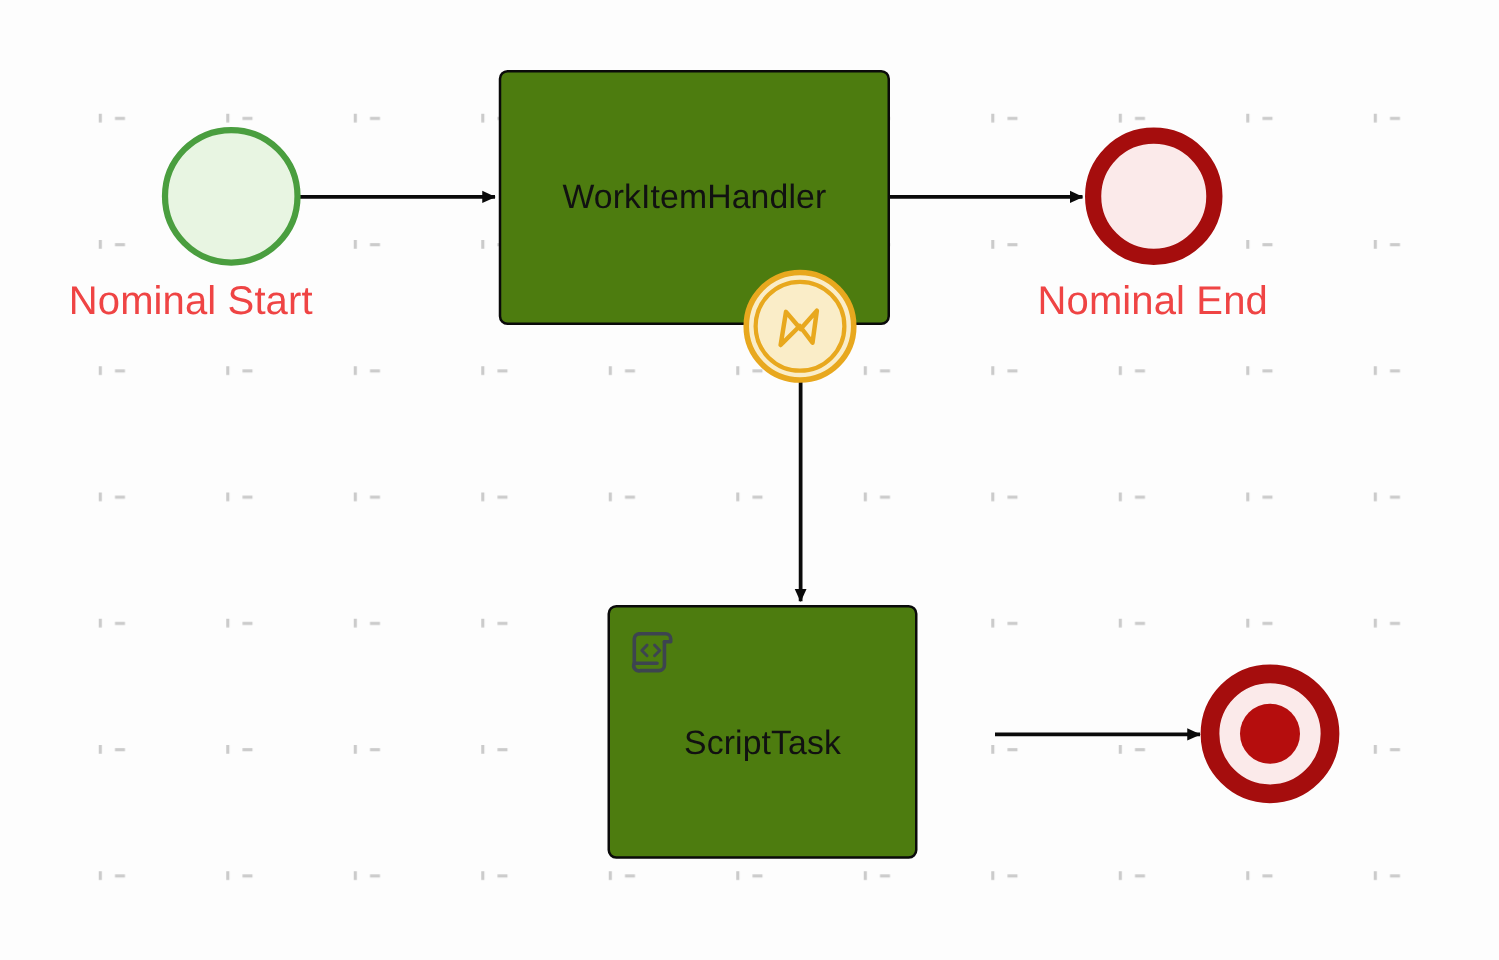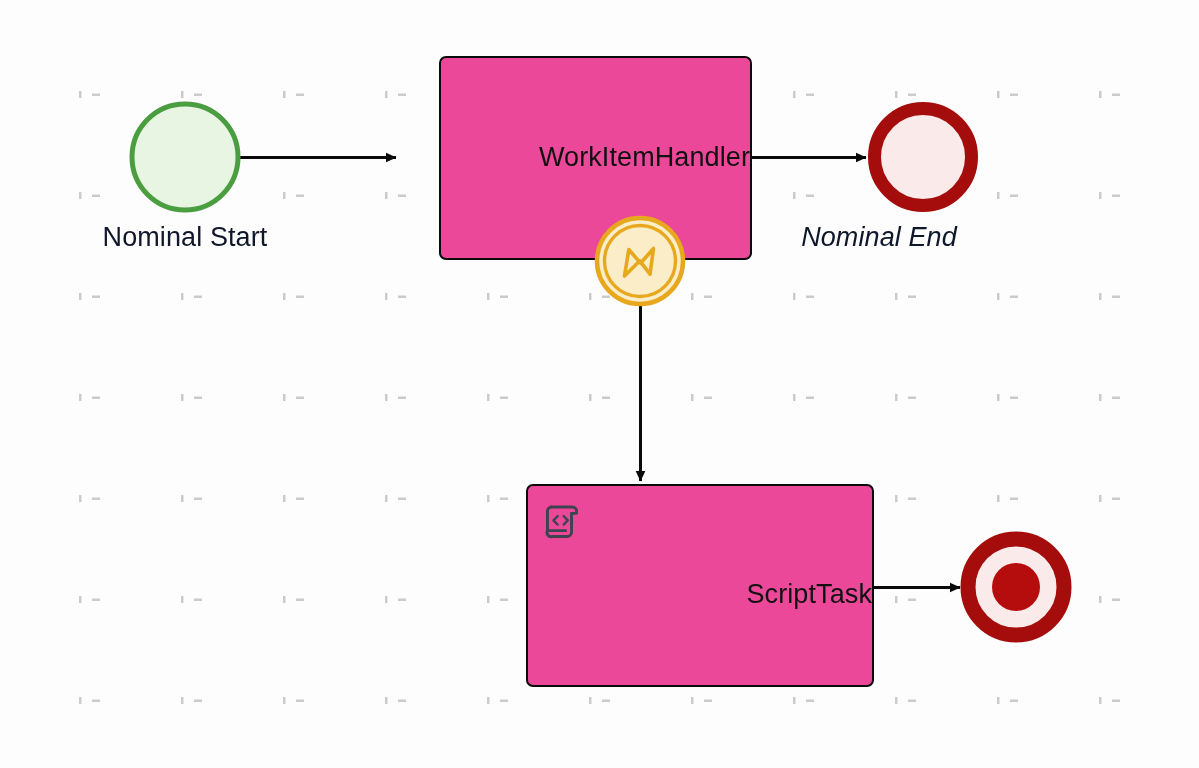--- a/index.html
+++ b/index.html
@@ -36,42 +36,40 @@
     left: 0;
     width: 1199px;
     height: 768px;
     z-index: 2;
   }
   .node {
     position: absolute;
   }
   .task-box {
     box-sizing: border-box;
-    background: #ec4899;
+    background: #4d7c0f;
     border: 2.6px solid #0a0a0a;
     border-radius: 7px;
     display: flex;
     align-items: center;
-    justify-content: flex-end;
-    margin-left: 40px;
+    justify-content: center;
   }
   .task-label {
     font-size: 27px;
     color: #111111;
     letter-spacing: 0.1px;
     text-align: center;
     line-height: 1.1;
     white-space: nowrap;
   }
   .event-label {
     position: absolute;
-    font-size: 27px;
-    color: #0f172a;
+    font-size: 32px;
+    color: #ef4444;
     white-space: nowrap;
-    text-align: center;
     letter-spacing: 0.1px;
   }
   .task-icon {
     position: absolute;
     left: 14px;
     top: 16px;
     width: 40px;
     height: 40px;
   }
   .boundary-event {
@@ -136,23 +134,23 @@
         <circle cx="46" cy="46" r="35.5" fill="none" stroke="#e8a81e" stroke-width="3.4"></circle>
         <path d="M30.5 61 L34.8 34.5 L46.5 48.2 L59.5 33.5 L56 59.2 L45.8 45.8 Z" fill="none" stroke="#e8a81e" stroke-width="3.6" stroke-linejoin="round" stroke-linecap="round"></path>
       </svg>
     </div>
 
     <div class="node" style="left:862px; top:96px; width:122px; height:122px;">
       <svg width="122" height="122" viewBox="0 0 122 122">
         <circle cx="61" cy="61" r="48.5" fill="#fbeaea" stroke="#a50d0d" stroke-width="13"></circle>
       </svg>
     </div>
-    <div class="event-label" style="left:749px; top:222px; width:260px;font-style:italic;">Nominal End</div>
+    <div class="event-label" style="left:830px; top:222px; width:260px;">Nominal End</div>
 
-    <div class="node task-box" style="left:486px; top:484px; width:348px; height:203px;">
+    <div class="node task-box" style="left:486px; top:484px; width:248px; height:203px;">
       <svg class="task-icon" viewBox="0 0 44 44">
         <path d="M10.5 5.5 H33.5 a4.5 4.5 0 0 1 4.5 4.5 v2.5 h-5.5" fill="none" stroke="#3d4450" stroke-width="3.2" stroke-linejoin="round" stroke-linecap="round"></path>
         <path d="M32.5 12.5 v20.5 a5 5 0 0 1 -5 5 H12" fill="none" stroke="#3d4450" stroke-width="3.2" stroke-linejoin="round" stroke-linecap="round"></path>
         <path d="M10.5 5.5 a4.5 4.5 0 0 0 -4.5 4.5 v21.5 h20" fill="none" stroke="#3d4450" stroke-width="3.2" stroke-linejoin="round" stroke-linecap="round"></path>
         <path d="M6 31.5 a4.5 4.5 0 0 0 5 6.5" fill="none" stroke="#3d4450" stroke-width="3.2" stroke-linejoin="round" stroke-linecap="round"></path>
         <path d="M17.2 15.5 L12.6 20.2 L17.2 24.8" fill="none" stroke="#3d4450" stroke-width="2.6" stroke-linejoin="round" stroke-linecap="round"></path>
         <path d="M23.8 15.5 L28.4 20.2 L23.8 24.8" fill="none" stroke="#3d4450" stroke-width="2.6" stroke-linejoin="round" stroke-linecap="round"></path>
       </svg>
       <div class="task-label" style="margin-top:18px;">ScriptTask</div>
     </div>

